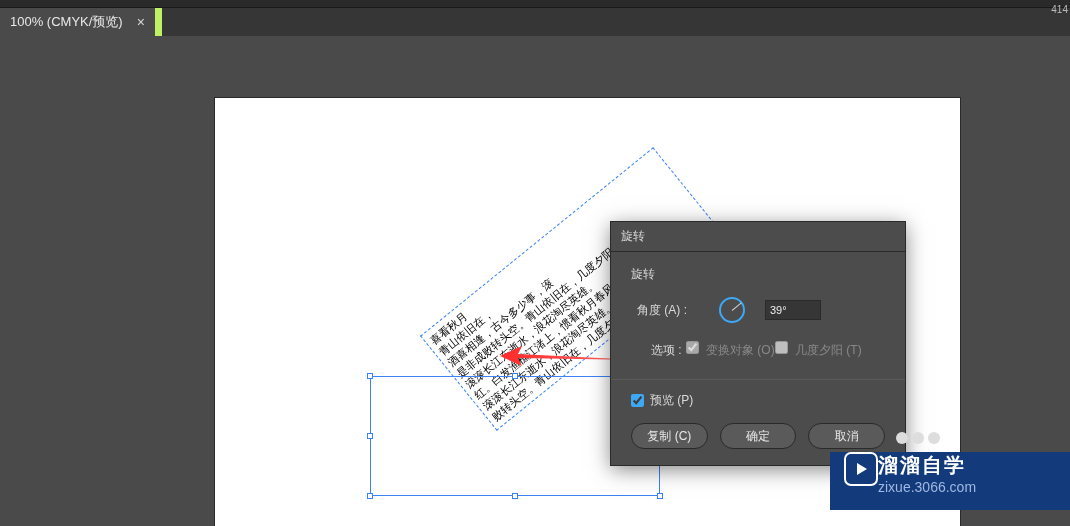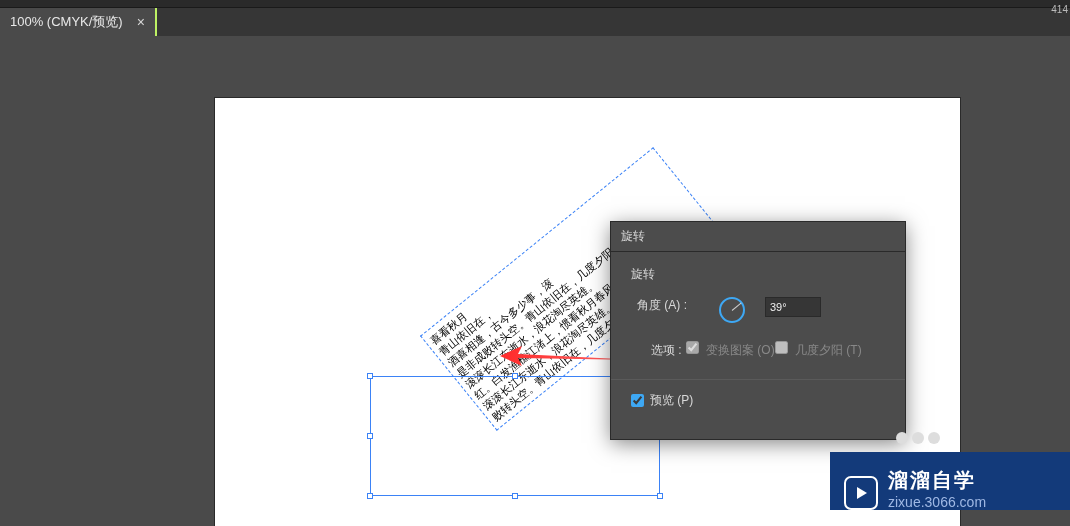--- a/index.html
+++ b/index.html
@@ -23,21 +23,21 @@
       background: #363636;
       display: flex; align-items: center;
     }
     .tab {
       height: 28px;
       background: #4a4a4a;
       color: #e8e8e8;
       padding: 0 10px;
       display: flex; align-items: center;
       font-size: 13px;
-      border-right: 2px solid #bef264;
+      border-right: 7px solid #bef264;
     }
     .tab .close {
       margin-left: 14px;
       font-size: 14px;
       color: #d8d8d8;
     }
     
     .canvas-area {
       position: absolute;
       top: 36px; left: 0; right: 0; bottom: 0;
@@ -114,21 +114,21 @@
       height: 30px;
       background: #4c4c4c;
       border-bottom: 1px solid #2a2a2a;
       display: flex; align-items: center;
       padding: 0 10px;
       font-size: 12px;
     }
     .dlg-body { padding: 14px 20px 16px 20px; }
     .section-label { font-size: 12px; color: #d8d8d8; margin-bottom: 14px; }
     .angle-row {
-      display: flex; 
+      display: flex; align-items: center;
       margin-bottom: 18px; padding-left: 6px; gap: 20px;
     }
     .angle-row label { font-size: 12px; min-width: 62px; }
     .angle-dial {
       width: 26px; height: 26px;
       border: 2px solid #3ea8f4;
       border-radius: 50%;
       position: relative;
       flex-shrink: 0;
     }
@@ -172,23 +172,23 @@
       font-size: 12px;
       display: flex; align-items: center; justify-content: center;
       cursor: pointer;
     }
     
     .watermark {
       position: absolute;
       right: 0; bottom: 16px;
       width: 240px; height: 58px;
       background: #133a7a;
-      display: flex; align-items: flex-end;
+      display: flex; align-items: flex-start;
       padding: 0 14px;
-      gap: 10px;
+      gap: 0;
     }
     .watermark .play {
       width: 34px; height: 34px;
       border: 2px solid #fff;
       border-radius: 7px;
       display: flex; align-items: center; justify-content: center;
     }
     .watermark .play svg { fill: #fff; }
     .watermark .txt { display: flex; flex-direction: column; color: #fff; }
     .watermark .t1 { font-size: 20px; font-weight: bold; letter-spacing: 2px; }
@@ -267,35 +267,46 @@
       <div class="angle-row">
         <label>角度 (A) :</label>
         <div class="angle-dial"></div>
         <input class="angle-input" type="text" value="39°" style="">
       </div>
 
       <div class="options-row">
         <span class="lbl">选项 :</span>
         <label>
           <input type="checkbox" checked="" disabled="" style="">
-          <span>变换图案 (O)</span>
+          <span>变换对象 (O)</span>
         </label>
         <label>
           <input type="checkbox" disabled="" style="">
           <span>几度夕阳 (T)</span>
         </label>
       </div>
 
       <div class="divider"></div>
 
       <div class="preview-row">
         <input type="checkbox" checked="" style="">
         <span>预览 (P)</span>
       </div>
 
+      <div class="buttons">
+        <div class="btn">
+          <span>复制 (C)</span>
+        </div>
+        <div class="btn">
+          <span>确定</span>
+        </div>
+        <div class="btn">
+          <span>取消</span>
+        </div>
+      </div>
     </div>
   </div>
 
   <div class="dots">
     <span></span>
       <span></span>
       <span></span>
   </div>
 
   <div class="watermark">

